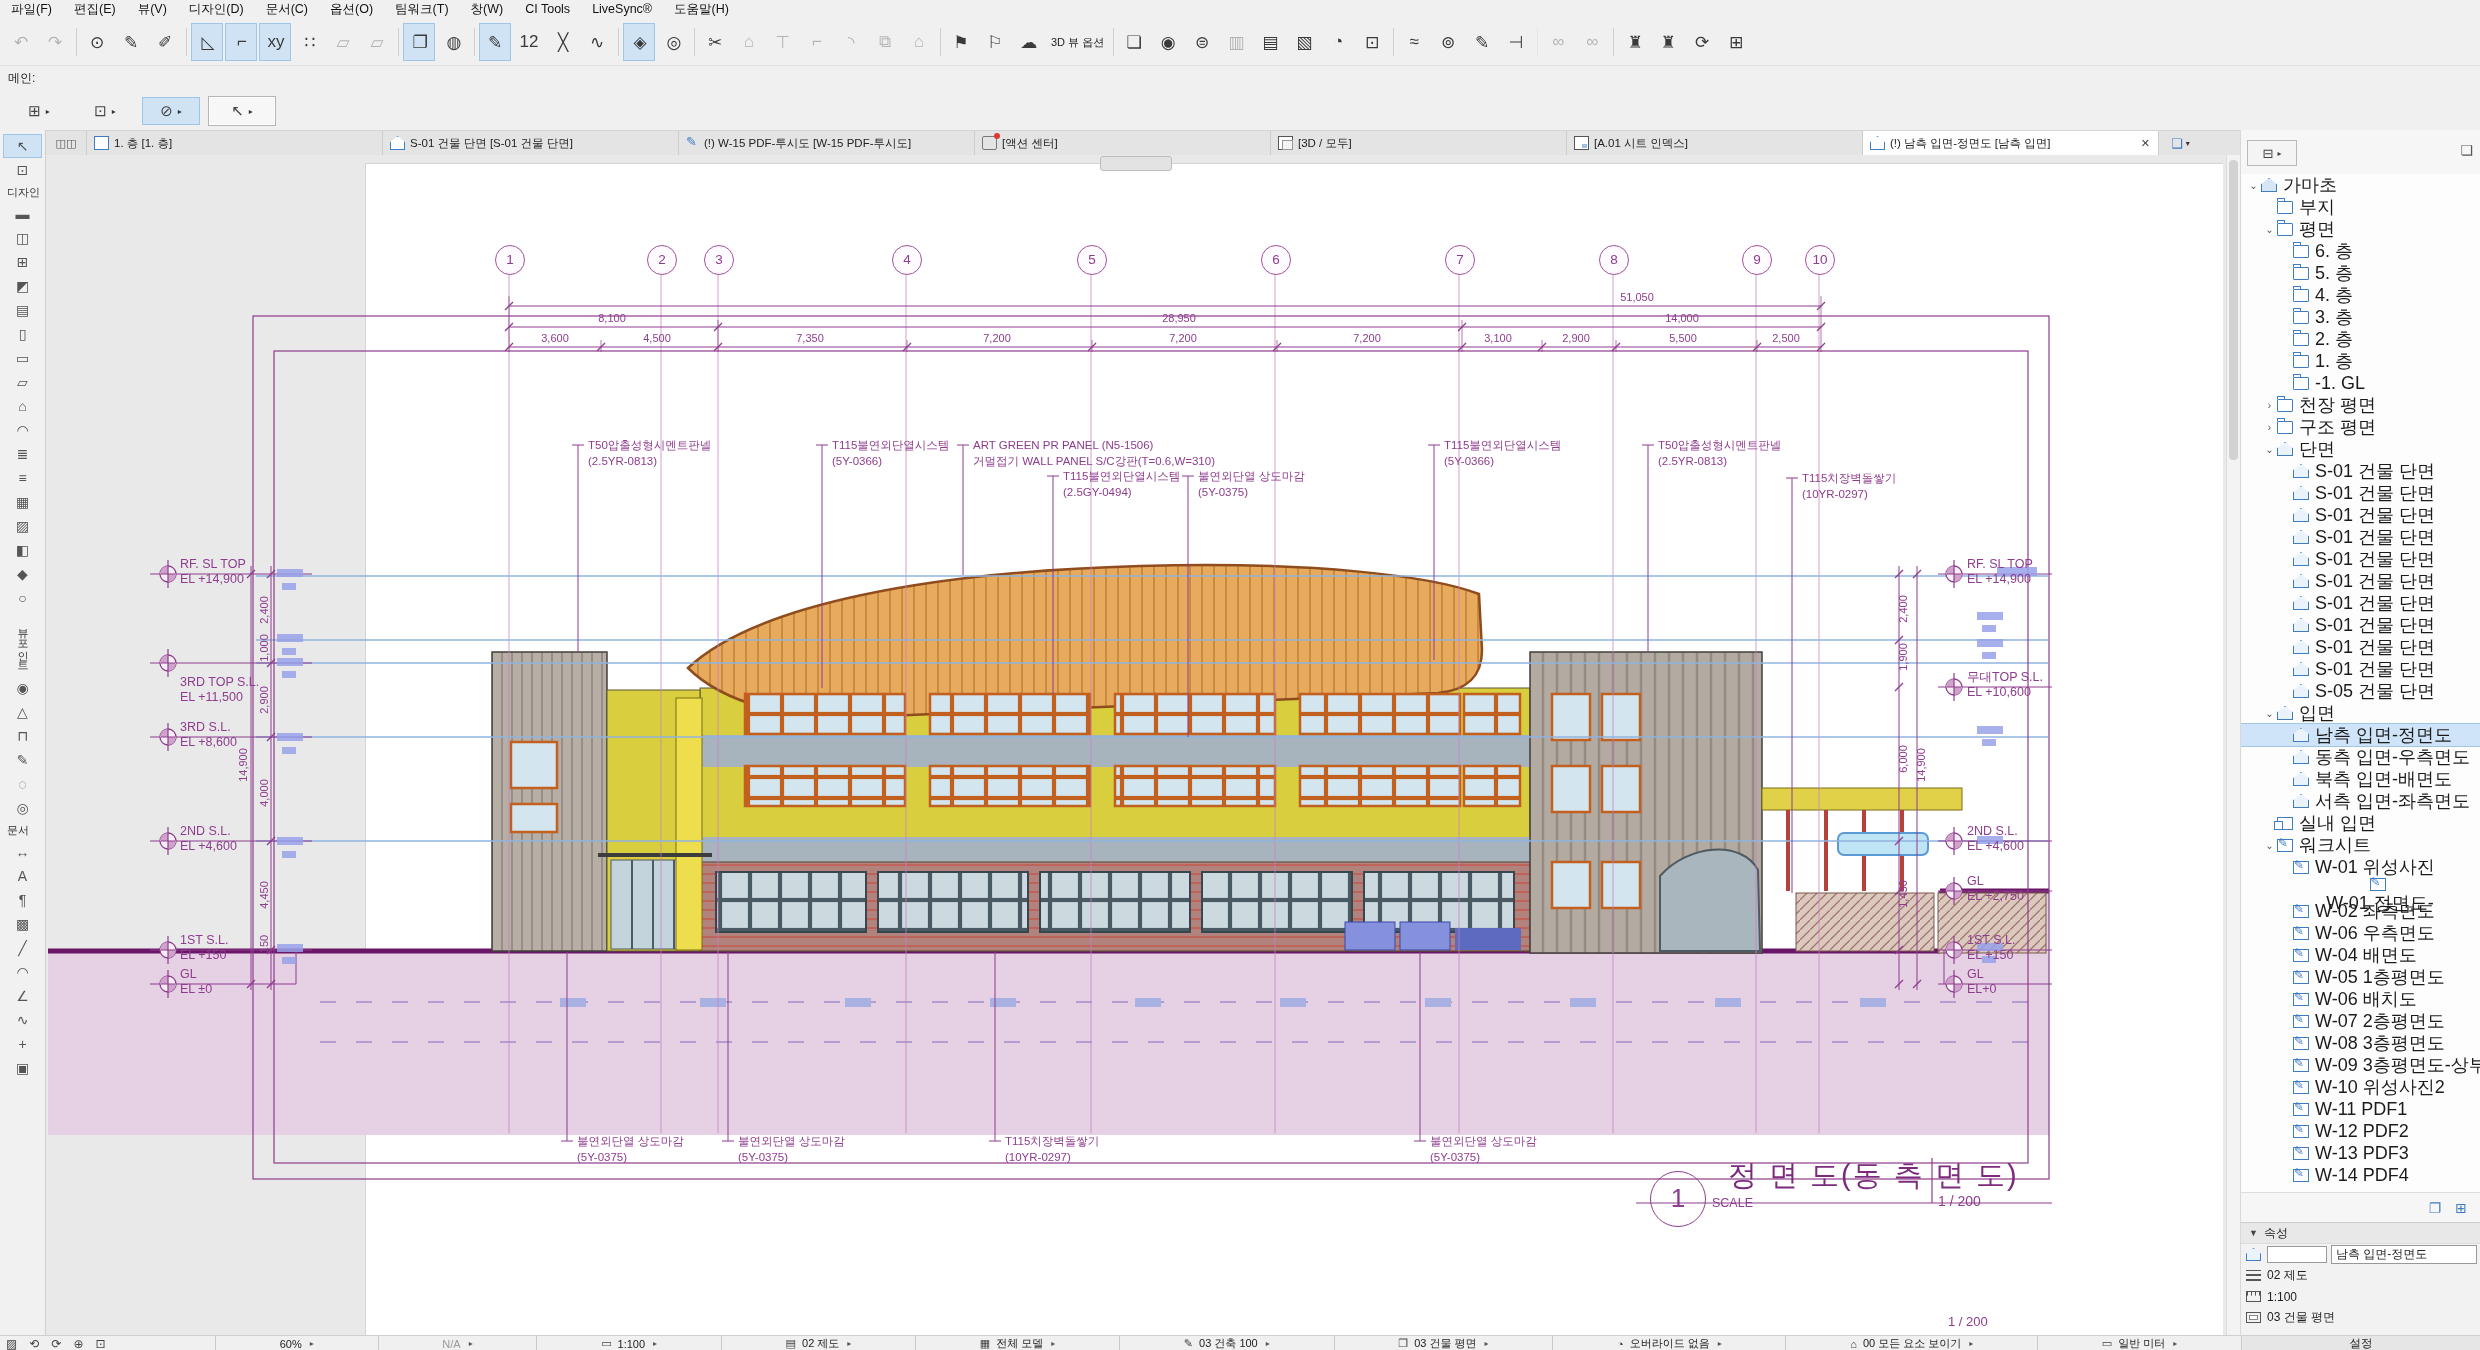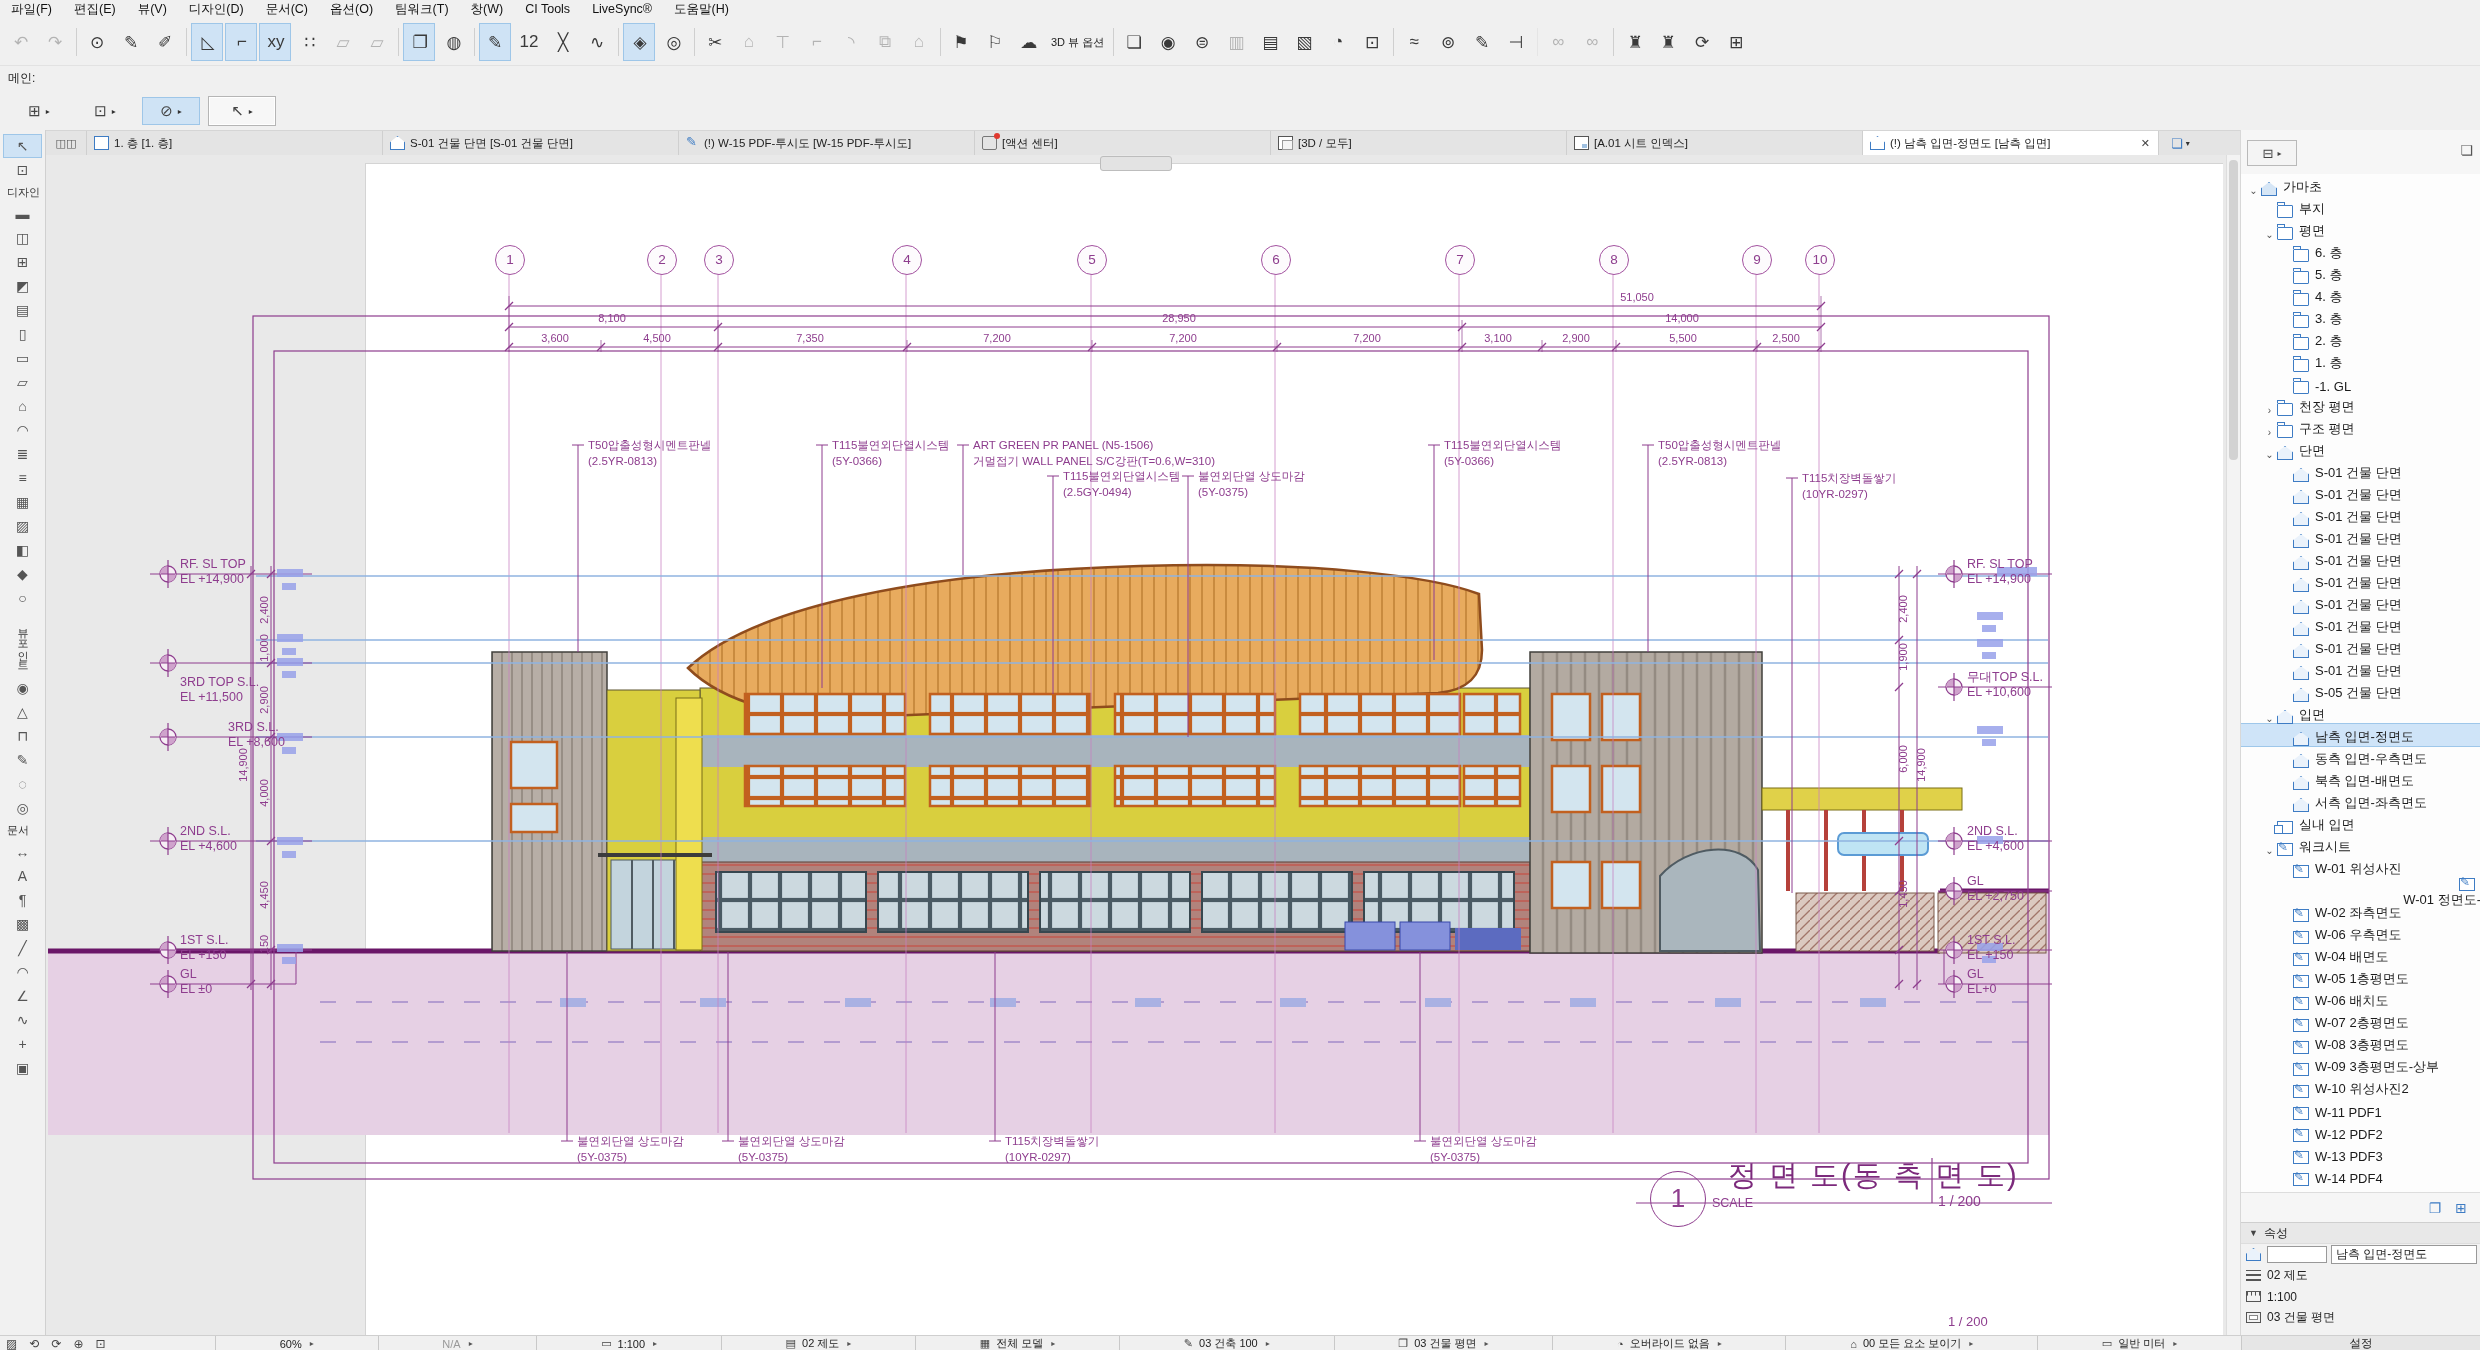--- a/index.html
+++ b/index.html
@@ -71,21 +71,21 @@
   #title-scale-label{position:absolute;left:1712px;top:1196px;color:#8e3d8e;font-size:12.5px}
   #title-scale-value{position:absolute;left:1938px;top:1193px;color:#8e3d8e;font-size:14px}
   #corner-scale{position:absolute;left:1948px;top:1314px;color:#8e3d8e;font-size:13px}
   
   #sidebar{position:absolute;left:2240px;top:130px;width:240px;height:1205px;background:#f6f6f6;z-index:5;border-left:1px solid #d8d8d8;box-sizing:border-box}
   #sb-header{position:absolute;left:0;top:0;width:240px;height:44px}
   #sb-viewsel{position:absolute;left:6px;top:10px;width:48px;height:24px;border:1px solid #b9b9b9;background:#f4f4f4;display:flex;align-items:center;justify-content:center;font-size:13px;color:#444}
   #sb-viewsel .qdrop{font-size:8px;margin-left:4px}
   #sb-folder{position:absolute;right:8px;top:12px;font-size:14px;color:#555}
   #sb-tree{position:absolute;left:0;top:44px;width:240px;height:1018px;background:#fdfdfd;overflow:hidden}
-  .tree-item{display:flex;align-items:flex-end;height:22px;font-size:13px;color:#1b1b1b;white-space:nowrap}
+  .tree-item{display:flex;align-items:center;height:22px;font-size:18px;color:#1b1b1b;white-space:nowrap}
   .tree-item.sel{background:#cfe4f8;outline:1px solid #9ec7ea}
   .arr{width:13px;flex:none;color:#555;font-size:10px;text-align:center}
   .tree-item.open > .arr::before{content:"⌄"}
   .tree-item.closed > .arr::before{content:"›"}
   .ti{position:relative;width:14px;height:11px;margin:0 6px 0 1px;flex:none}
   .tree-item.icon-folder .ti{border:1.4px solid #3e7cc4;border-radius:1px;background:#fff}
   .tree-item.icon-folder .ti::before{content:"";position:absolute;top:-4px;left:-1px;width:6px;height:2px;border:1.4px solid #3e7cc4;border-bottom:none}
   .tree-item.icon-house .ti,.tree-item.icon-project .ti{background:#eaf2fb;border:1.4px solid #3e7cc4;clip-path:polygon(50% 0,100% 45%,100% 100%,0 100%,0 45%);height:12px}
   .tree-item.icon-project .ti{background:#d6e6f6}
   .tree-item.icon-ws .ti{border:1.4px solid #3e7cc4;background:#fff}
@@ -687,21 +687,21 @@
     <div>
 
     <div class="lvl" style="position: absolute; left: 180px; top: 574px;">
           <div>RF. SL TOP</div>
           <div>EL +14,900</div>
         </div>
         <div class="lvl" style="position: absolute; left: 180px; top: 663px; margin-top: 12px;">
           <div>3RD TOP S.L.</div>
           <div>EL +11,500</div>
         </div>
-        <div class="lvl" style="position: absolute; left: 180px; top: 737px; margin-left: 48px;">
+        <div class="lvl" style="position: absolute; left: 180px; top: 737px;">
           <div>3RD S.L.</div>
           <div>EL +8,600</div>
         </div>
         <div class="lvl" style="position: absolute; left: 180px; top: 841px;">
           <div>2ND S.L.</div>
           <div>EL +4,600</div>
         </div>
         <div class="lvl" style="position: absolute; left: 180px; top: 950px;">
           <div>1ST S.L.</div>
           <div>EL +150</div>

